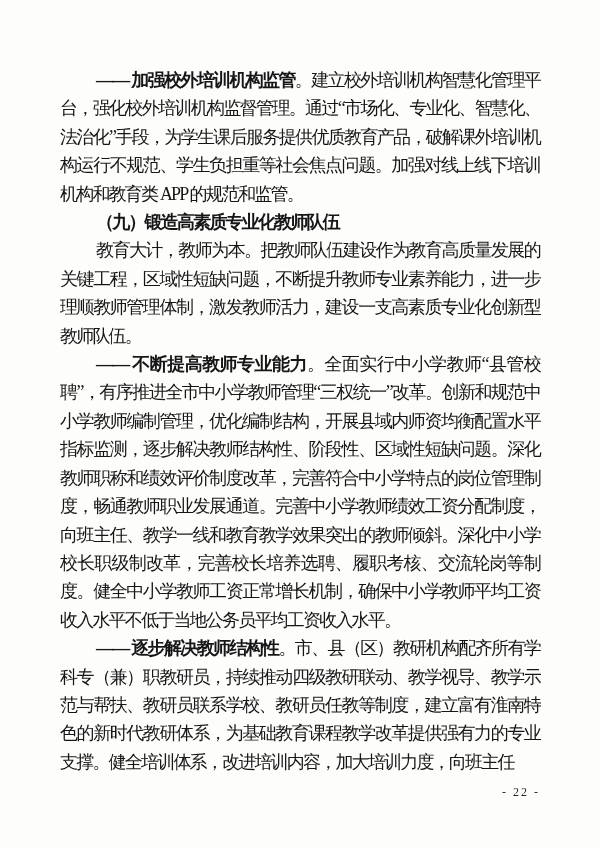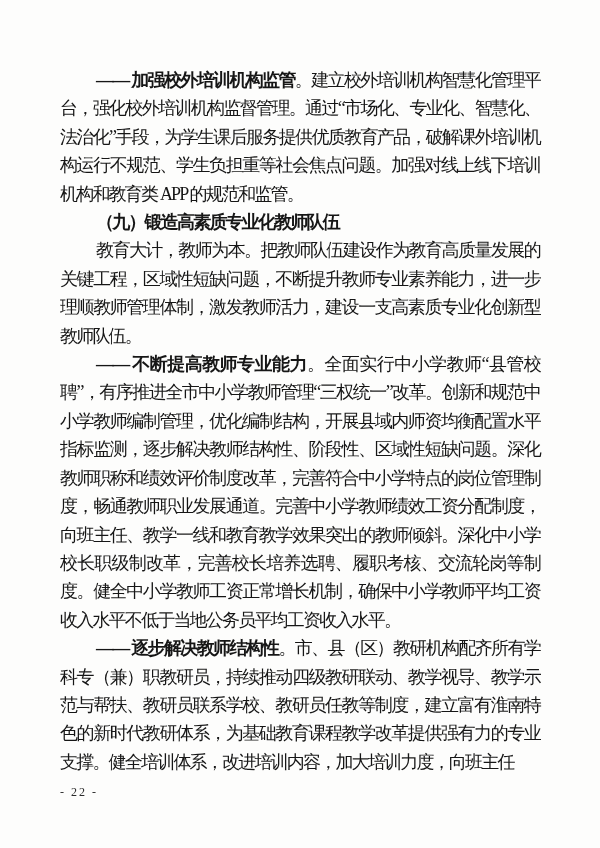--- a/index.html
+++ b/index.html
@@ -31,21 +31,21 @@
     font-weight: normal;
   }
   .heading {
     font-weight: bold;
   }
   .lead {
     font-weight: bold;
   }
   .page-footer {
     margin-top: 6px;
-    text-align: left;
+    text-align: right;
   }
   .page-num {
     font-size: 12px;
     letter-spacing: 2px;
     color: #2a2a2a;
     font-family: "Liberation Serif", "DejaVu Serif", serif;
   }
 </style>
 </head>
 <body>

